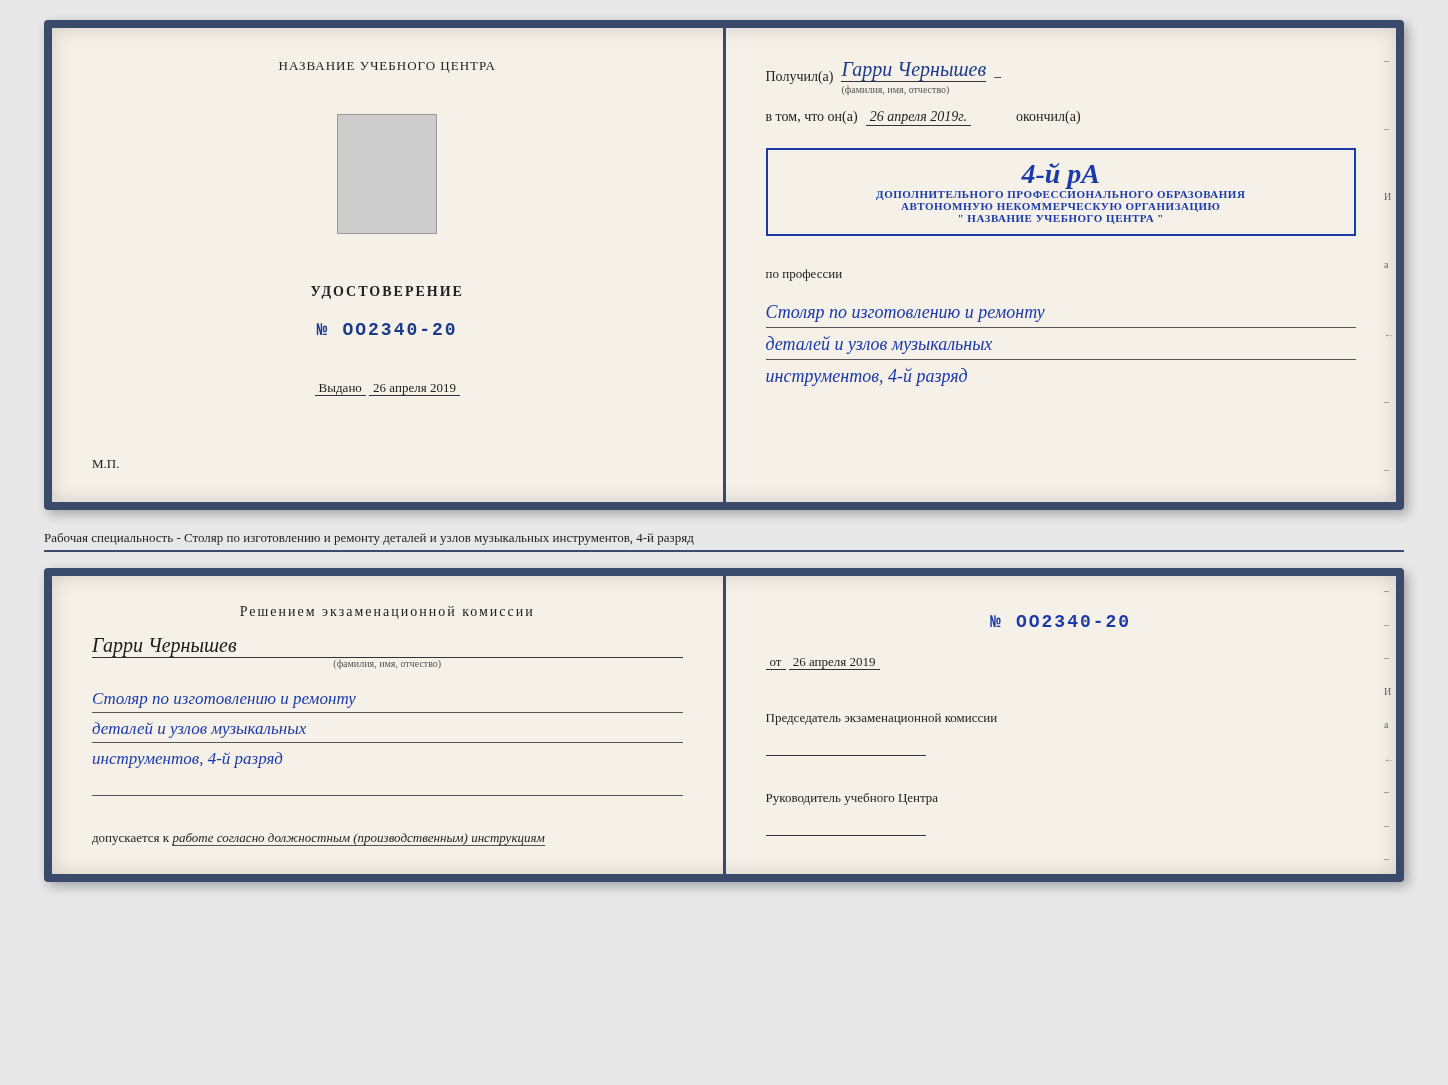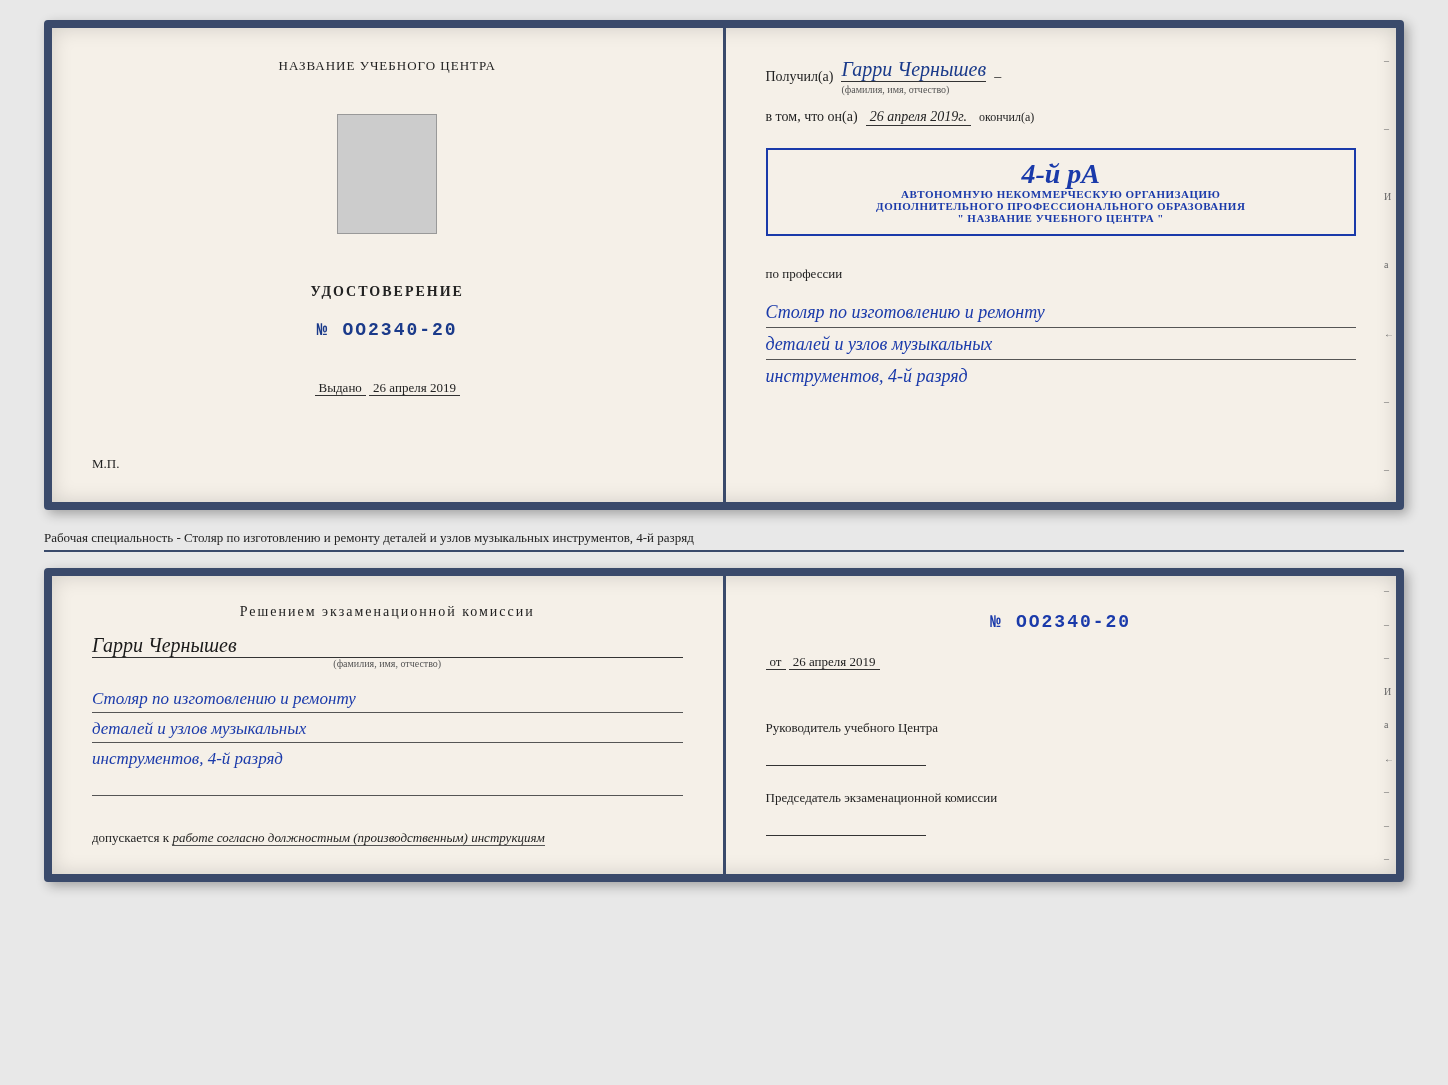--- a/index.html
+++ b/index.html
@@ -391,27 +391,27 @@
       <span style="display:inline-flex;flex-direction:column;align-items:flex-start;">
         <span class="received-name">Гарри Чернышев</span>
         <span class="received-subtitle">(фамилия, имя, отчество)</span>
       </span>
       <span style="font-size:14px;color:#222;"> –</span>
     </div>
 
     <div class="vtom-row">
       <span style="font-size:14px;color:#222;">в том, что он(а)</span>
       <span class="vtom-date" style="font-style:italic;font-size:14px;color:#222;">26 апреля 2019г.</span>
-      <span style="font-size:12px;color:#222;">окончил(а)</span>
+      <span style="font-size:14px;color:#222;margin-left:37px;">окончил(а)</span>
     </div>
 
     <div class="stamp-block">
       <div class="stamp-line-4">4-й рА</div>
+      <div class="stamp-org-line">ДОПОЛНИТЕЛЬНОГО ПРОФЕССИОНАЛЬНОГО ОБРАЗОВАНИЯ</div>
       <div class="stamp-org-line">АВТОНОМНУЮ НЕКОММЕРЧЕСКУЮ ОРГАНИЗАЦИЮ</div>
-      <div class="stamp-org-line">ДОПОЛНИТЕЛЬНОГО ПРОФЕССИОНАЛЬНОГО ОБРАЗОВАНИЯ</div>
       <div class="stamp-name-line">" НАЗВАНИЕ УЧЕБНОГО ЦЕНТРА "</div>
     </div>
 
     <div class="po-professii">по профессии</div>
 
     <div>
       <span class="handwritten">Столяр по изготовлению и ремонту</span>
       <span class="handwritten-line2">деталей и узлов музыкальных</span>
       <span class="handwritten-line3">инструментов, 4-й разряд</span>
     </div>
@@ -462,30 +462,30 @@
     <div class="protocol-number">
       <span>№</span>
       <span>OO2340-20</span>
     </div>
 
     <div class="ot-date">
       <span>от</span>
       <span>26 апреля 2019</span>
     </div>
 
+    <div class="podpis-block">
+      <div class="podpis-label">Председатель экзаменационной комиссии</div>
+      <div class="podpis-line"></div>
+    </div>
+
     <div class="podpis-block" style="margin-top:20px;">
       <div class="podpis-label">Руководитель учебного Центра</div>
       <div class="podpis-line"></div>
     </div>
 
-    <div class="podpis-block">
-      <div class="podpis-label">Председатель экзаменационной комиссии</div>
-      <div class="podpis-line"></div>
-    </div>
-
     <div class="right-edge-dashes">
       <span class="dash-item">–</span>
       <span class="dash-item">–</span>
       <span class="dash-item">–</span>
       <span class="dash-item">И</span>
       <span class="dash-item">а</span>
       <span class="dash-item">←</span>
       <span class="dash-item">–</span>
       <span class="dash-item">–</span>
       <span class="dash-item">–</span>

